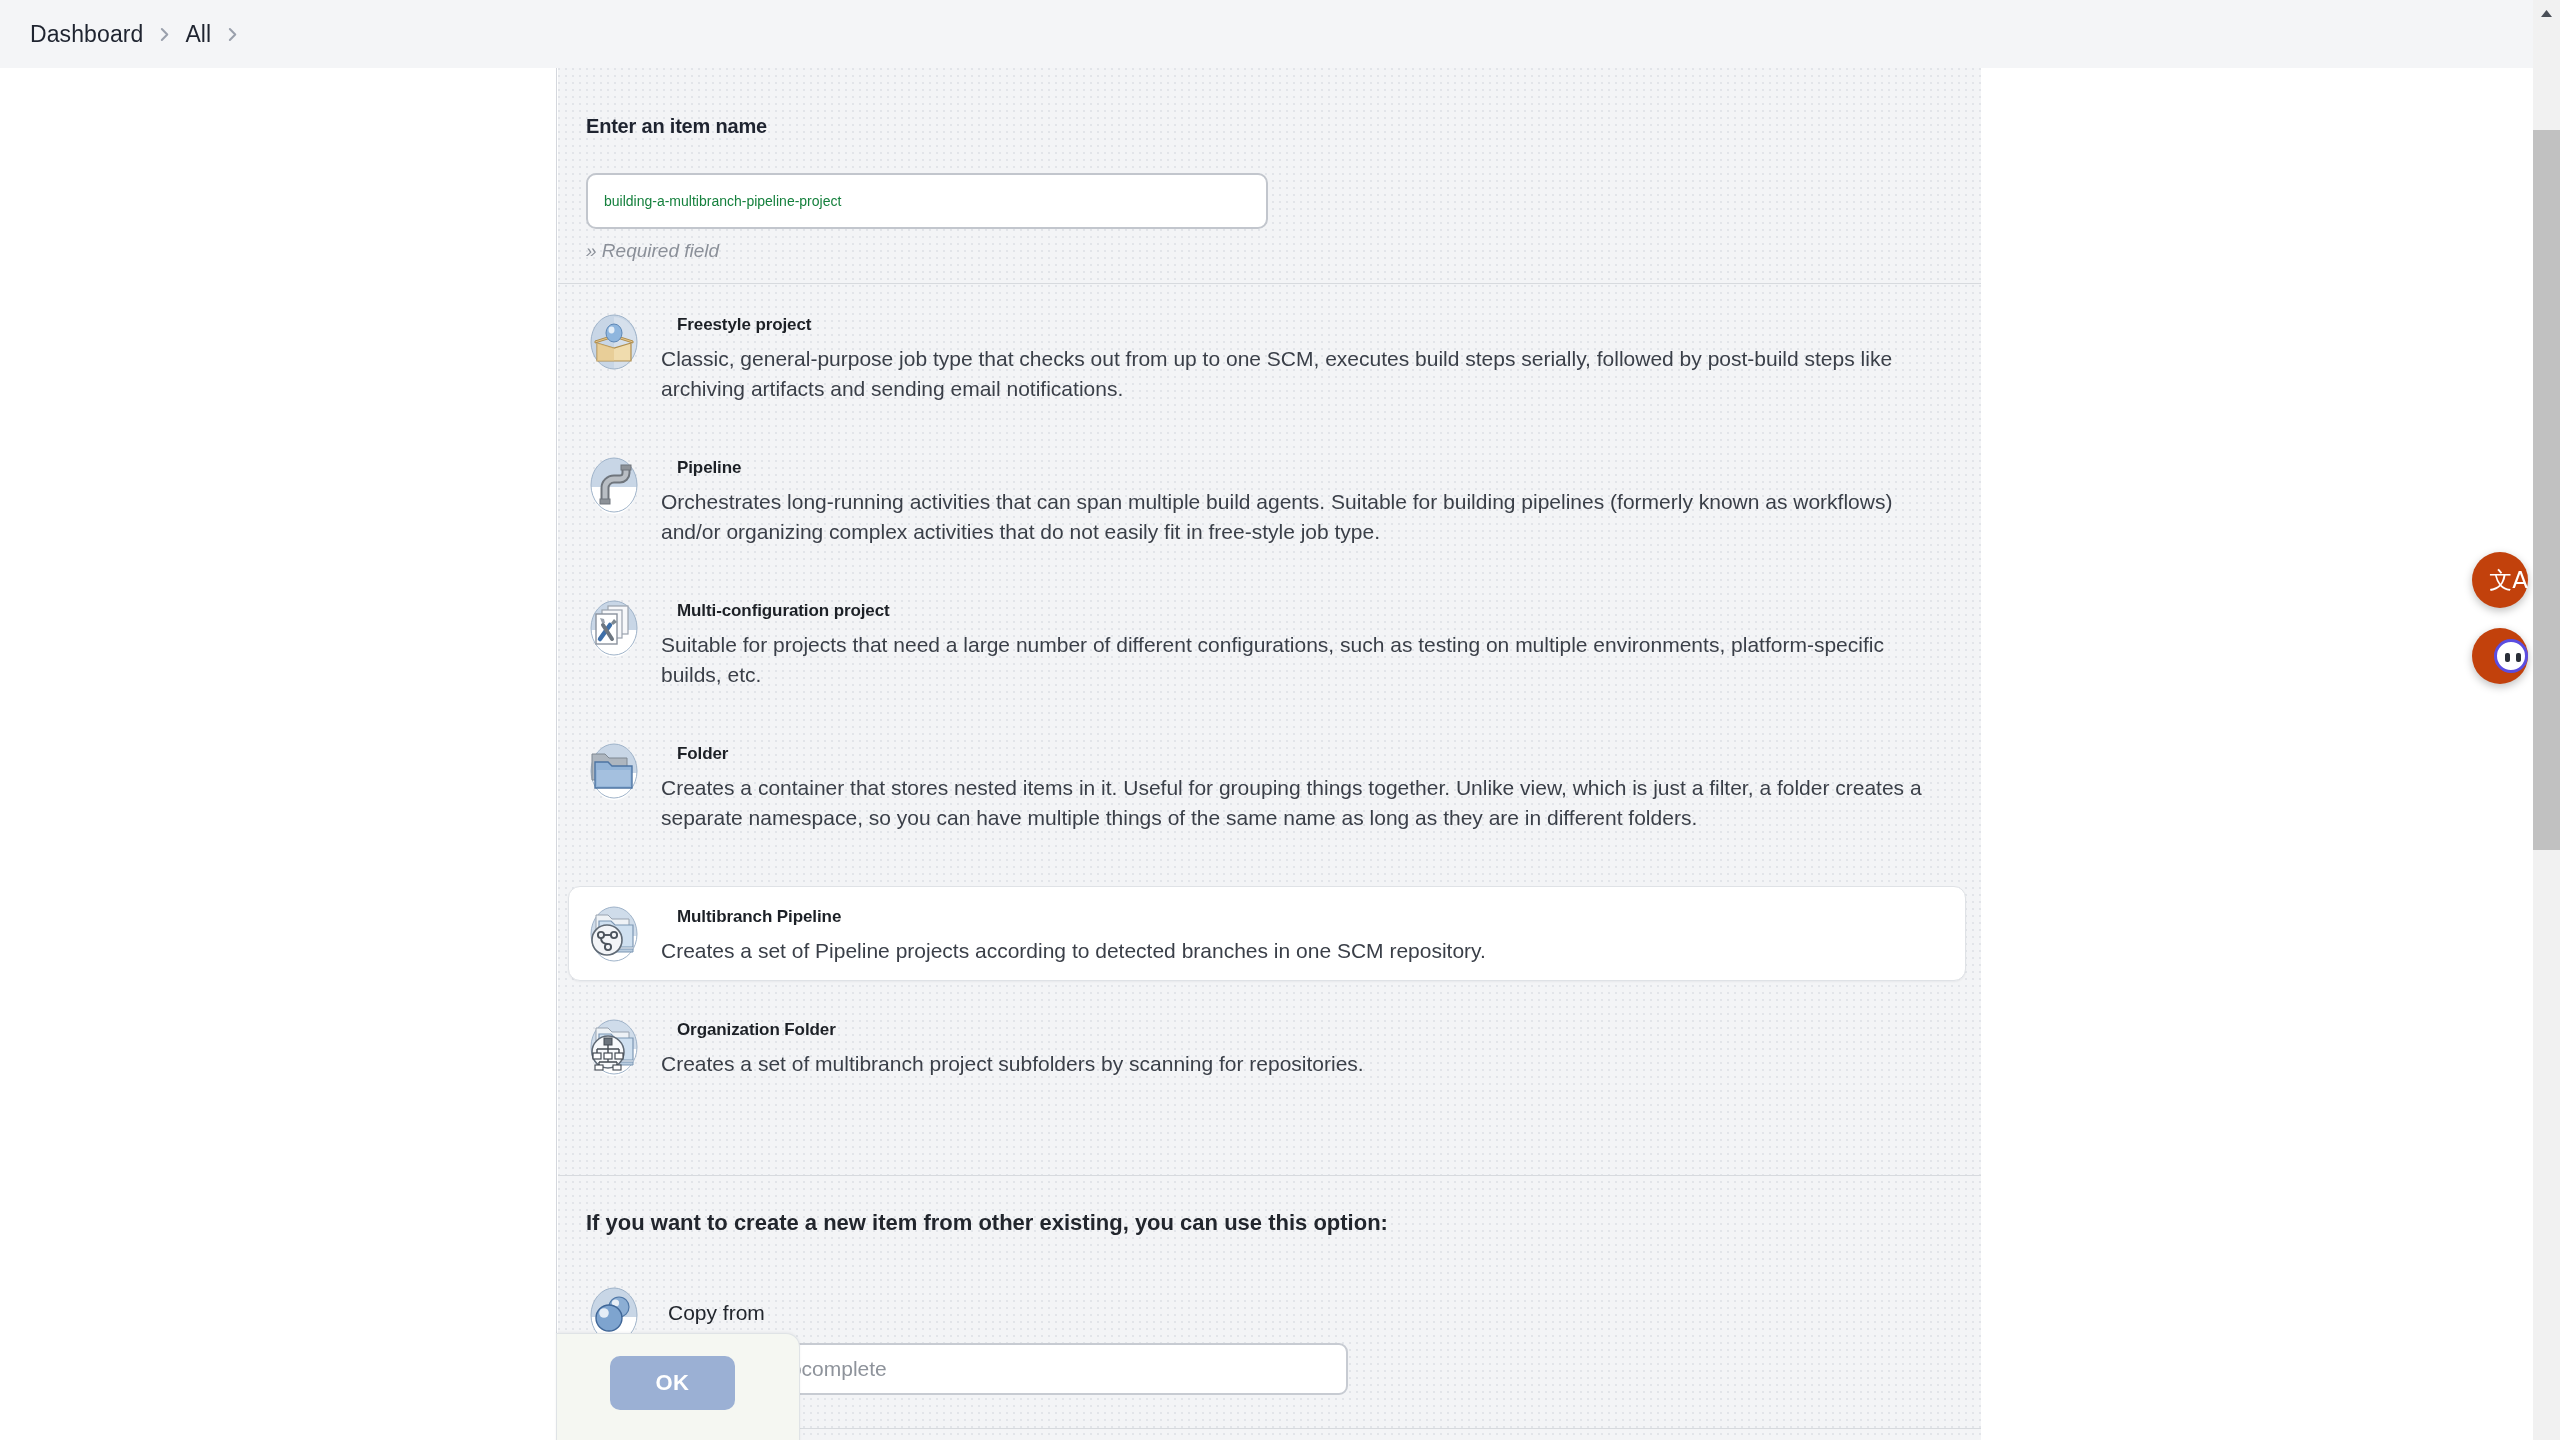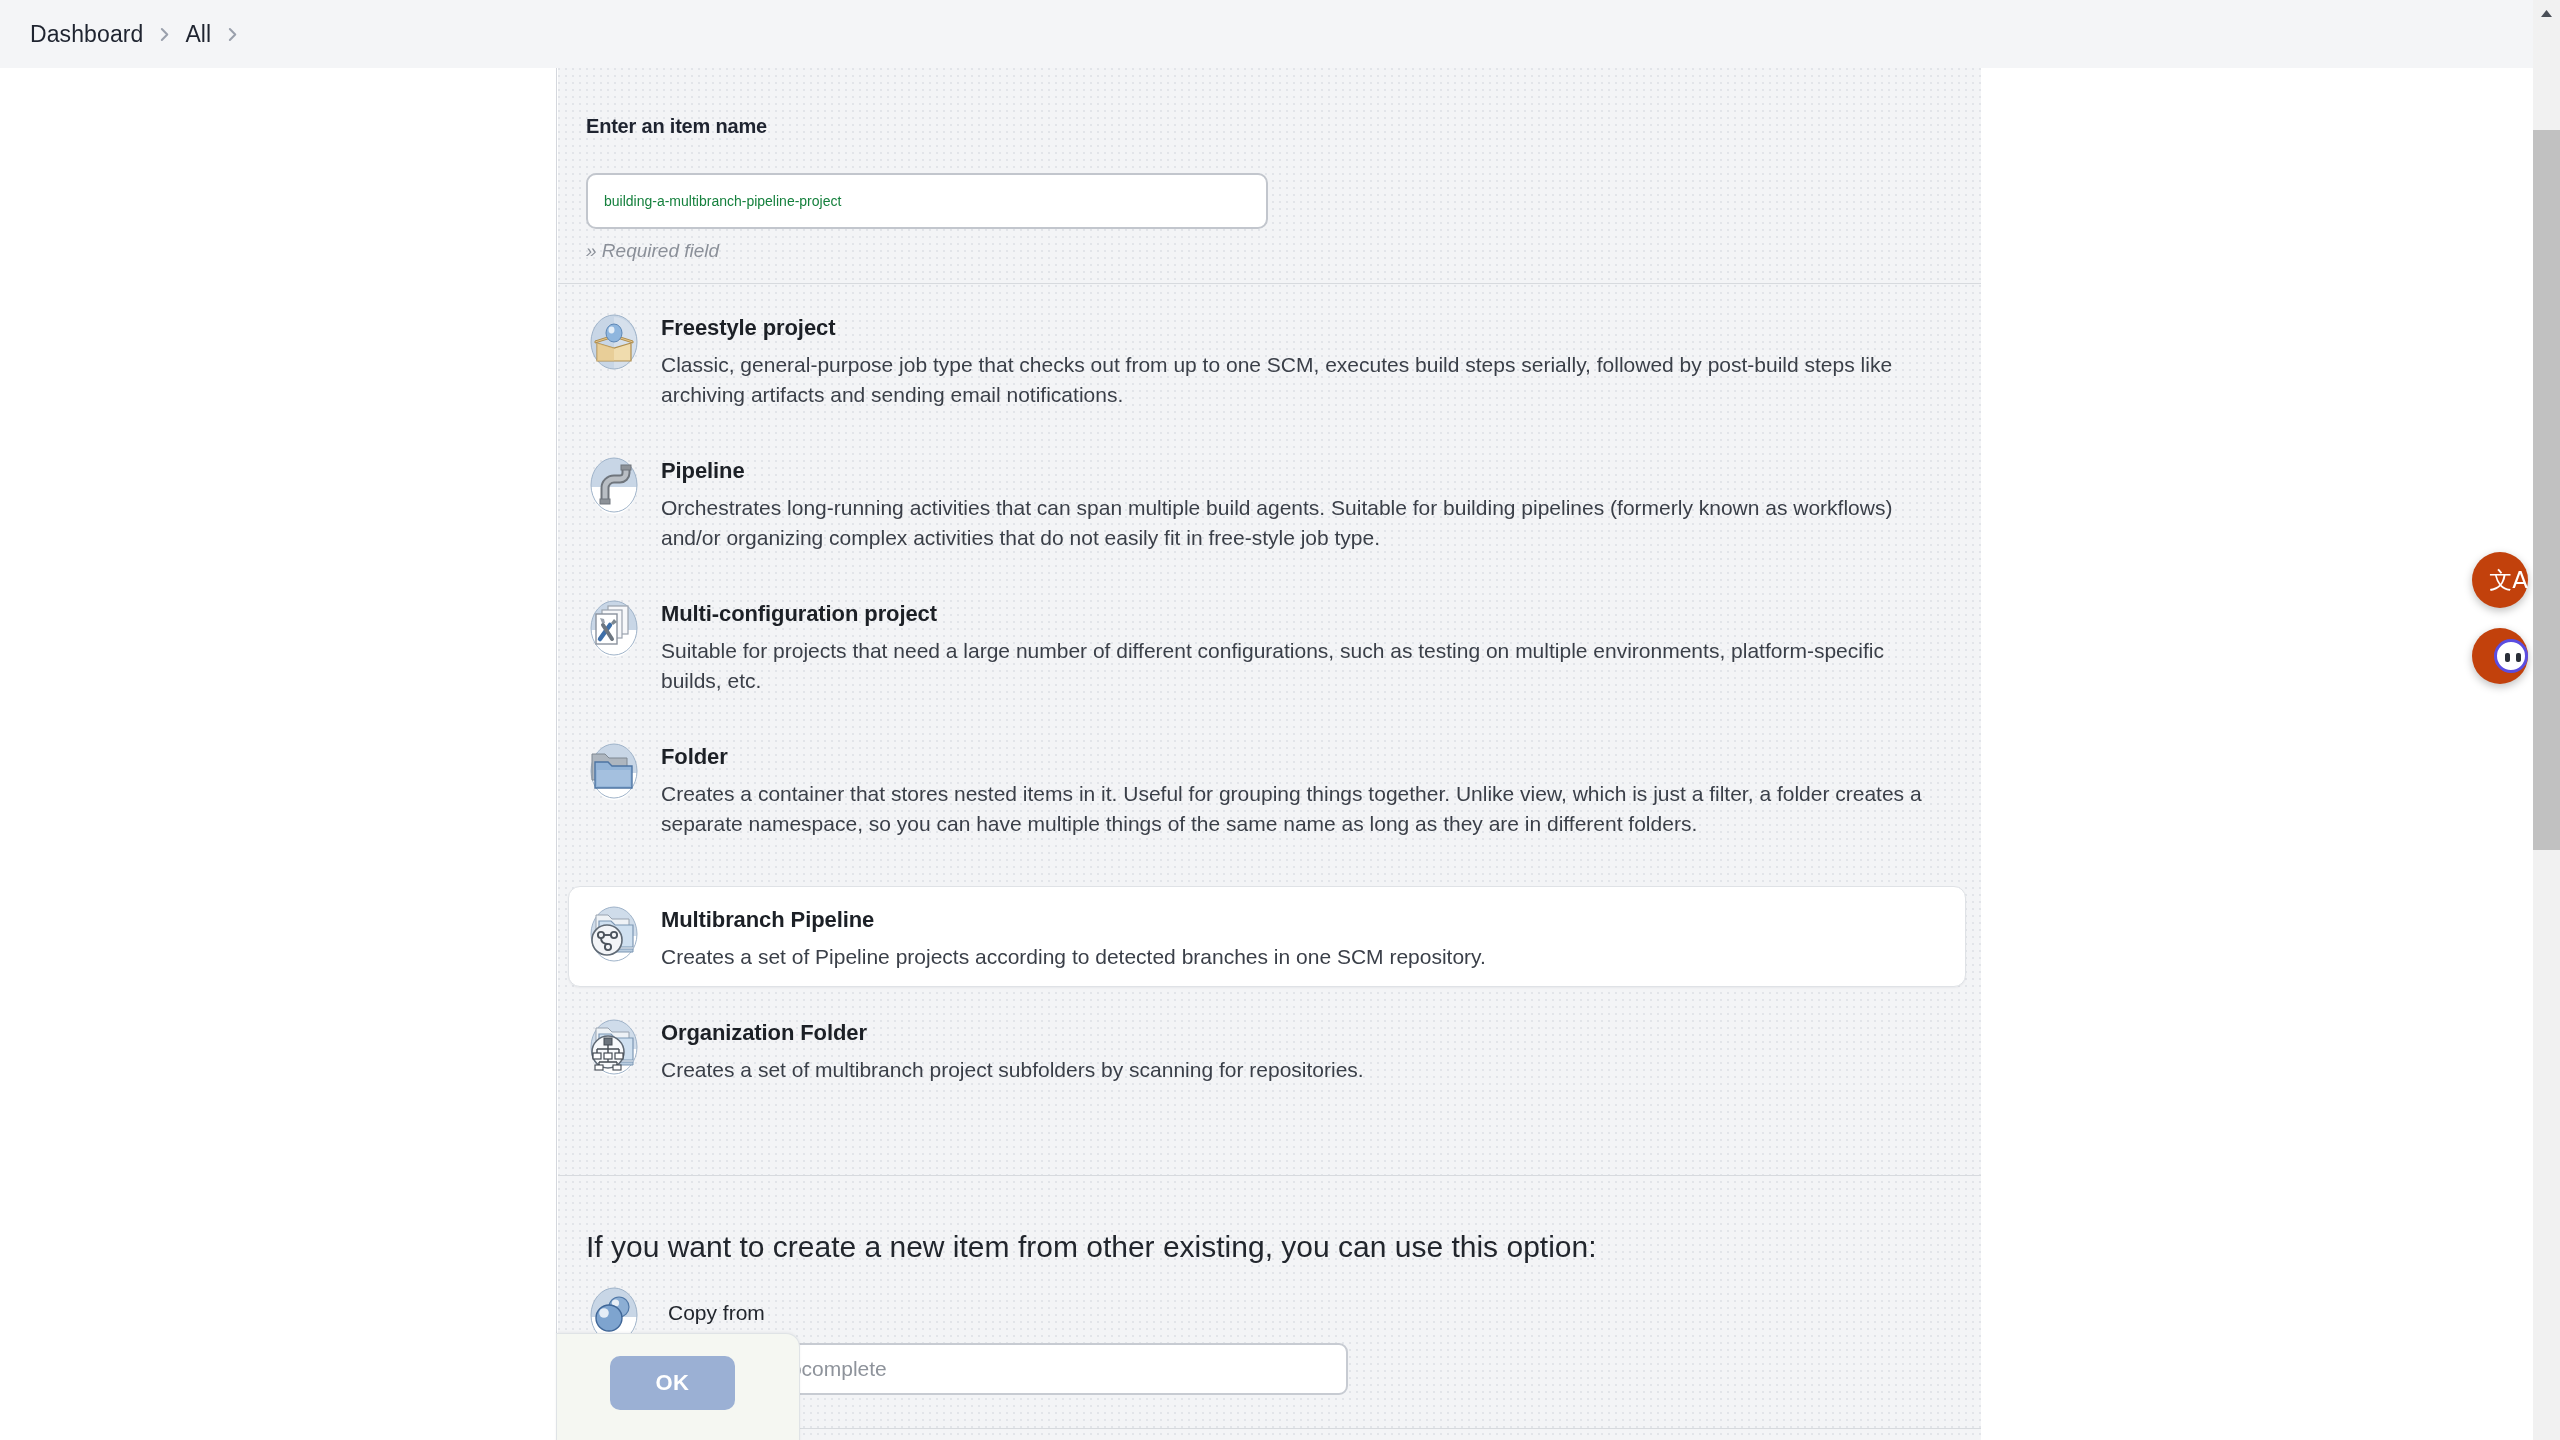--- a/index.html
+++ b/index.html
@@ -97,33 +97,33 @@
     border: 1px solid #dfe2e6;
     box-shadow: 0 1px 2px rgba(20,25,35,.05);
   }
   .type-icon {
     width: 62px; height: 62px; flex: 0 0 62px;
     margin-right: 16px; margin-top: 2px;
     position: relative;
   }
   .type-text { padding-top: 6px; }
   .type-title {
-    font-size: 22px; font-weight: bold; color: #1c2026;
-    margin-bottom: 9px; letter-spacing: -.1px;
+    font-size: 17px; font-weight: bold; color: #1c2026;
+    margin-bottom: 9px; letter-spacing: -.1px; margin-left: 16px;
   }
   .type-desc {
     font-size: 21px; color: #3a3f48; line-height: 1.45;
     max-width: 1268px;
   }
 
   
   #copy-section { position: absolute; left: 0; top: 1108px; width: 1423px; height: 252px; }
   #copy-hint {
-    position: absolute; left: 28px; top: 54px;
-    font-size: 30px; color: #22262d;
+    position: absolute; left: 28px; top: 34px;
+    font-size: 22px; color: #22262d; font-weight: bold;
   }
   #copy-icon-wrap { position: absolute; left: 25px; top: 108px; width: 62px; height: 62px; }
   #copy-from-label {
     position: absolute; left: 110px; top: 125px;
     font-size: 21px; color: #22262d;
   }
   #copy-from-input {
     position: absolute; left: 110px; top: 167px;
     width: 680px; height: 52px;
     border: 2px solid #c7cbd2; border-radius: 9px;

